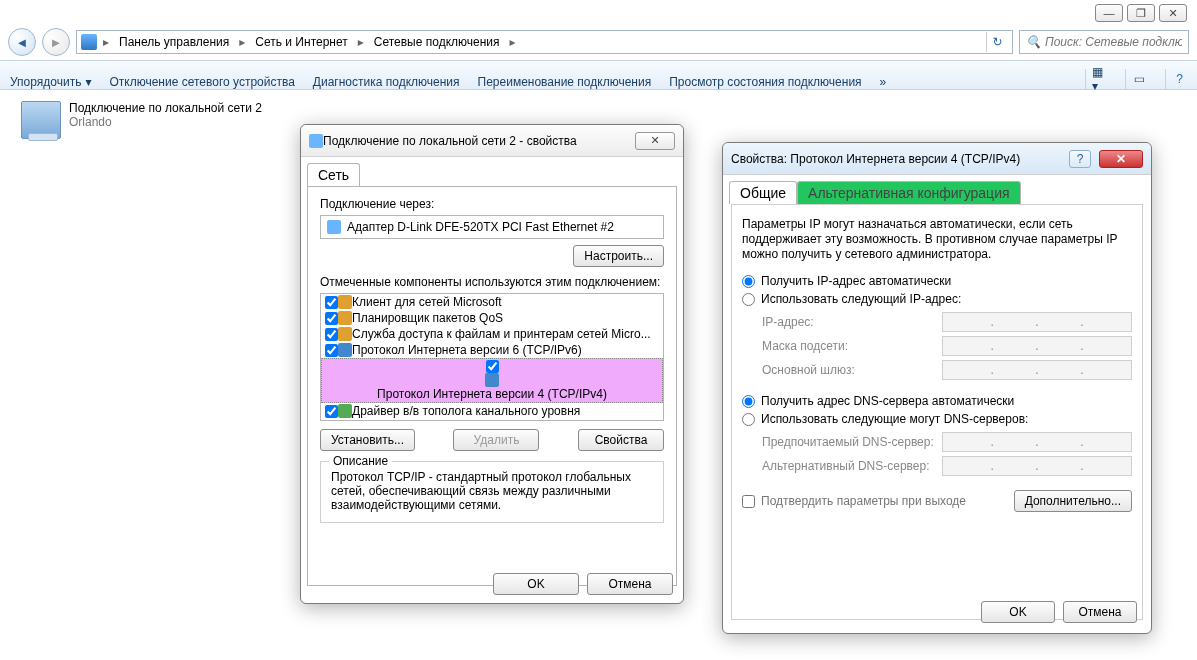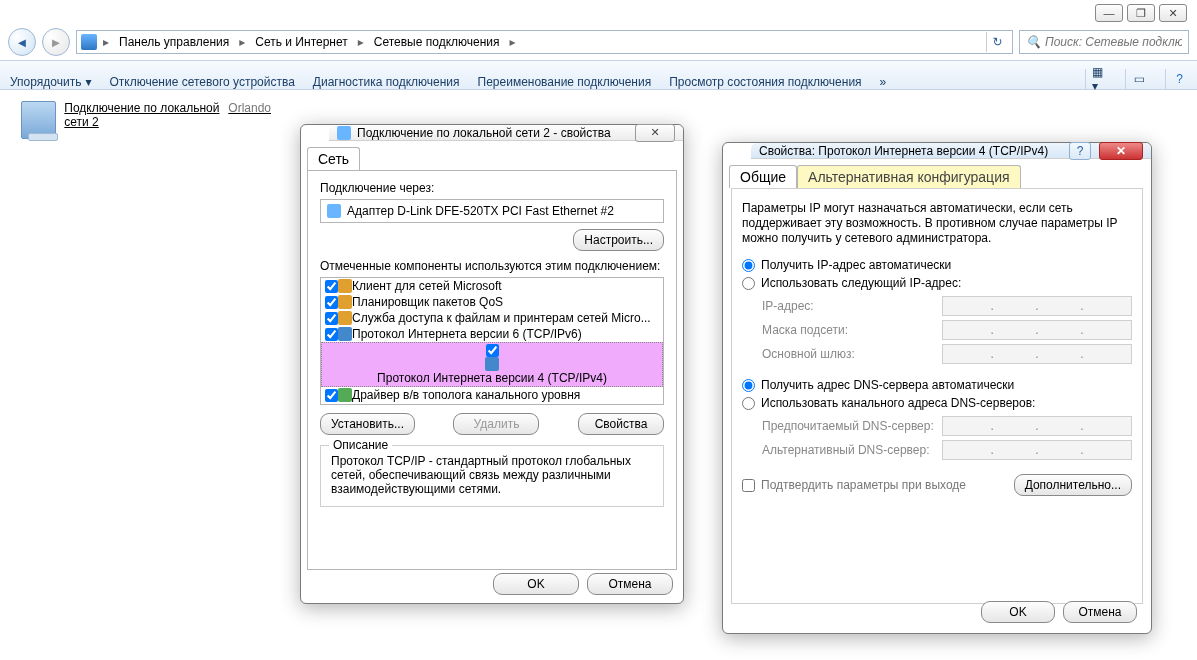--- a/index.html
+++ b/index.html
@@ -128,41 +128,39 @@
   width: 40px; height: 38px;
   background: linear-gradient(#bcd8f2,#7aa9d8);
   border: 1px solid #6b94c0;
   border-radius: 2px;
   position: relative;
 }
 .conn-item .conn-icon::after {
   content:""; position:absolute; bottom:-3px; left:6px; width:28px; height:6px;
   background:#d4e3f2; border:1px solid #9fb9d4; border-radius:2px;
 }
-.conn-item .lines { display:flex; flex-direction:row; line-height:14px;text-decoration:underline; }
+.conn-item .lines { display:flex; flex-direction:column; line-height:14px; }
 .conn-item .sub { color:#777; }
 
 
 .dialog {
   position: absolute;
   background: #fff;
   border: 1px solid #7a7a7a;
   border-radius: 6px;
   box-shadow: 0 4px 20px rgba(0,0,0,.3);
 }
 .dialog .dtitle {
-  height: 16px;
+  height: 32px;
   background: linear-gradient(#fdfdfd,#ececec);
   border-bottom: 1px solid #d0d0d0;
   display: flex; align-items: center;
   padding: 0 8px;
-  gap: 6px;
   border-radius: 6px 6px 0 0;
   font-size: 12px;
-  margin-left: 28px;
 }
 .dialog .dtitle .dicon { width:14px; height:14px; border-radius:2px; background:#6ab5ff; }
 .dialog .dclose {
   margin-left: auto;
   width: 40px; height: 18px;
   border: 1px solid #999; border-radius: 3px;
   background: linear-gradient(#fefefe,#eaeaea);
   display:flex; align-items:center; justify-content:center;
   font-size: 11px; color:#444;
 }
@@ -171,42 +169,42 @@
 .dlg1 { top: 124px; left: 300px; width: 384px; height: 480px; }
 .tabstrip { display:flex; padding: 6px 6px 0 6px; }
 .tab {
   border: 1px solid #b5b5b5;
   border-bottom: none;
   padding: 3px 10px;
   background: #fff;
   border-radius: 3px 3px 0 0;
   font-size: 14px;
 }
-.tab.inactive { background:#fef9c3; color:#444; }
+.tab.inactive { background:#22c55e; color:#444; }
 .panel {
   margin: 0 6px 6px 6px;
   border: 1px solid #b5b5b5;
   padding: 10px 12px;
   height: 400px;
   position: relative;
 }
 .label { margin-bottom: 4px; }
 .adapter-box {
   border: 1px solid #b5b5b5;
   padding: 4px 6px;
   display:flex; align-items:flex-start; gap:6px;
   background:#fff;
 }
 .adapter-box .aicon { width:14px; height:14px; background:#6ab5ff; border-radius:2px; }
 .btnrow { display:flex; justify-content:flex-end; margin-top:6px; }
 .wbutton {
   min-width: 86px;
   height: 22px;
   border: 1px solid #8a8a8a;
-  border-radius: 9px;
+  border-radius: 3px;
   background: linear-gradient(#fdfdfd,#e6e6e6);
   font-size: 12px;
   padding: 0 10px;
   cursor: default;
 }
 .wbutton:disabled { color:#999; }
 .complist {
   border: 1px solid #b5b5b5;
   height: 128px;
   background:#fff;
@@ -471,21 +469,21 @@
           </div>
       </div>
     </div>
 
     <div class="radio-row">
       <input type="radio" name="dnsmode" checked="" style="">
       <span>Получить адрес DNS-сервера автоматически</span>
     </div>
     <div class="radio-row">
       <input type="radio" name="dnsmode" style="">
-      <span>Использовать канального адреса DNS-серверов:</span>
+      <span>Использовать следующие могут DNS-серверов:</span>
     </div>
     <div class="fields">
       <div class="fieldrow">
         <span class="flabel">Предпочитаемый DNS-сервер:</span>
         <div class="ipbox">
             <span>.</span>
             <span>.</span>
             <span>.</span>
           </div>
       </div>

